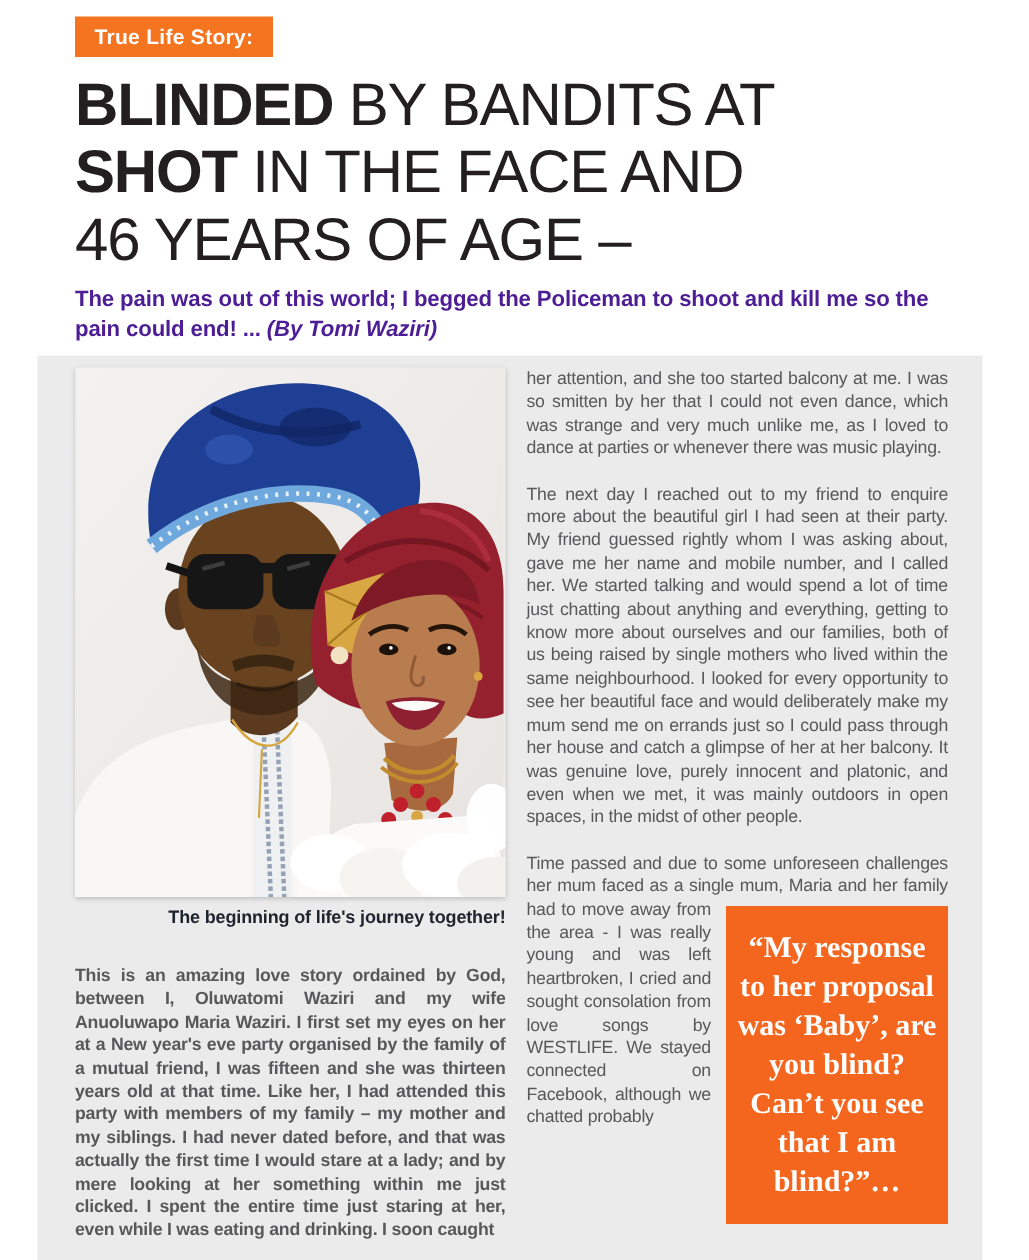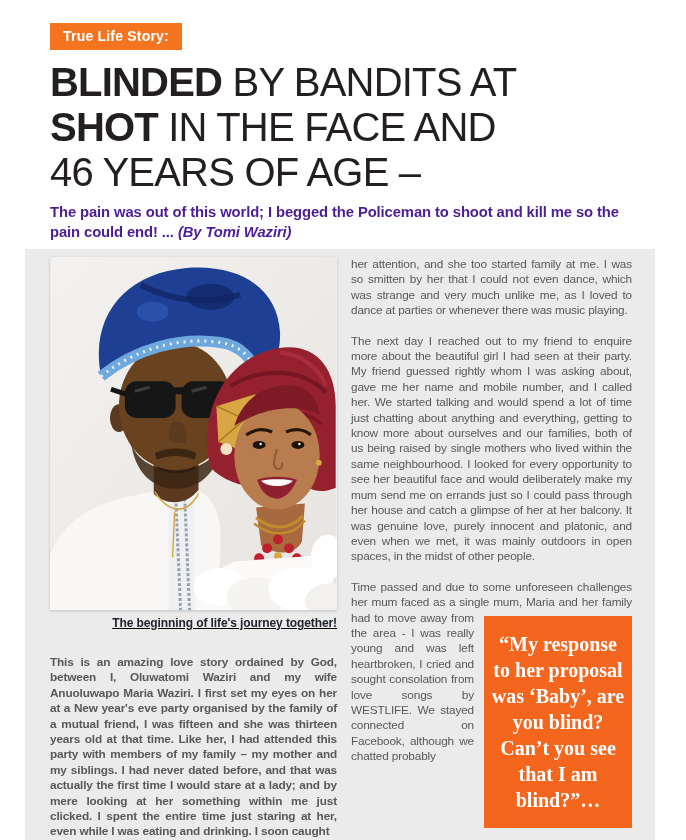--- a/index.html
+++ b/index.html
@@ -1,38 +1,38 @@
 <!DOCTYPE html>
 <html><head>
 <meta charset="utf-8">
 <style>
   html,body{margin:0;padding:0;background:#ffffff;}
   body{width:686px;height:840px;overflow:hidden;font-family:"Liberation Sans",sans-serif;}
   .page{position:relative;width:686px;height:840px;background:#ffffff;}
 
   
-  .header{padding:11px 36px 0 50px;margin-top:12px;}
+  .header{padding:11px 36px 0 50px;}
   .tag{display:inline-block;background:#f47420;color:#ffffff;font-size:14px;font-weight:700;
        padding:5px 13px 6px;letter-spacing:.2px;}
   .headline{margin:10px 0 0 0;font-size:40px;line-height:45px;color:#231f20;
             font-weight:400;letter-spacing:-0.8px;width:600px;}
   .hl-line{display:block;white-space:nowrap;}
   .headline strong{font-weight:700;}
   .subhead{margin:7px 0 0 0;font-size:14.8px;line-height:20px;font-weight:700;color:#4c1d95;
            width:600px;letter-spacing:-0.1px;}
   .byline{font-style:italic;}
 
   
   .content{position:absolute;left:25px;top:237px;width:630px;height:603px;background:#ebebeb;
            box-sizing:border-box;padding:8px 23px 0 25px;overflow:hidden;}
   .columns{display:flex;gap:14px;}
   .col-left{width:287px;flex:0 0 287px;}
   .col-right{width:281px;flex:0 0 281px;}
 
-  figure{margin:0;text-decoration:underline;}
+  figure{margin:0;}
   .photo{display:block;width:287px;height:353px;background:#efedeb;box-shadow:0 1px 3px rgba(0,0,0,.18);}
   .caption{text-align:right;font-size:12px;font-weight:700;color:#20242e;margin-top:6px;letter-spacing:-0.1px;}
 
   .body-text{font-size:11.8px;line-height:15.4px;letter-spacing:-0.15px;color:#58585a;
              text-align:justify;margin:0 0 15px 0;}
   .col-left .body-text{margin-top:25px;font-weight:bold;}
 
   .pull-quote{float:right;width:148px;box-sizing:border-box;background:#f4651e;color:#ffffff;
               font-family:"Liberation Serif",serif;font-weight:700;font-size:20px;line-height:26px;
               text-align:center;padding:15px 7px 15px 7px;margin:5px 0 4px 10px;letter-spacing:0;}
@@ -149,21 +149,21 @@
                 <ellipse cx="278" cy="302" rx="17" ry="23" fill="#ffffff" opacity="0.95"></ellipse>
               </g>
             </g>
           </svg>
           <figcaption class="caption">The beginning of life's journey together!</figcaption>
         </figure>
         <p class="body-text">This is an amazing love story ordained by God, between I, Oluwatomi Waziri and my wife Anuoluwapo Maria Waziri. I first set my eyes on her at a New year's eve party organised by the family of a mutual friend, I was fifteen and she was thirteen years old at that time. Like her, I had attended this party with members of my family – my mother and my siblings. I had never dated before, and that was actually the first time I would stare at a lady; and by mere looking at her something within me just clicked. I spent the entire time just staring at her, even while I was eating and drinking. I soon caught</p>
       </div>
 
       <div class="col-right">
-        <p class="body-text">her attention, and she too started family at me. I was so smitten by her that I could not even dance, which was strange and very much unlike me, as I loved to dance at parties or whenever there was music playing.</p>
+        <p class="body-text">her attention, and she too started balcony at me. I was so smitten by her that I could not even dance, which was strange and very much unlike me, as I loved to dance at parties or whenever there was music playing.</p>
         <p class="body-text">The next day I reached out to my friend to enquire more about the beautiful girl I had seen at their party. My friend guessed rightly whom I was asking about, gave me her name and mobile number, and I called her. We started talking and would spend a lot of time just chatting about anything and everything, getting to know more about ourselves and our families, both of us being raised by single mothers who lived within the same neighbourhood. I looked for every opportunity to see her beautiful face and would deliberately make my mum send me on errands just so I could pass through her house and catch a glimpse of her at her balcony. It was genuine love, purely innocent and platonic, and even when we met, it was mainly outdoors in open spaces, in the midst of other people.</p>
         <p class="body-text">
           <span>Time passed and due to some unforeseen challenges her mum faced as a single mum, Maria</span>
           <span class="pull-quote">
               <span class="pq-text">“My response to her proposal was ‘Baby’, are you blind? Can’t you see that I am blind?”…</span>
             </span>
           <span>and her family had to move away from the area - I was really young and was left heartbroken, I cried and sought consolation from love songs by WESTLIFE. We stayed connected on Facebook, although we chatted probably</span>
         </p>
       </div>
 

